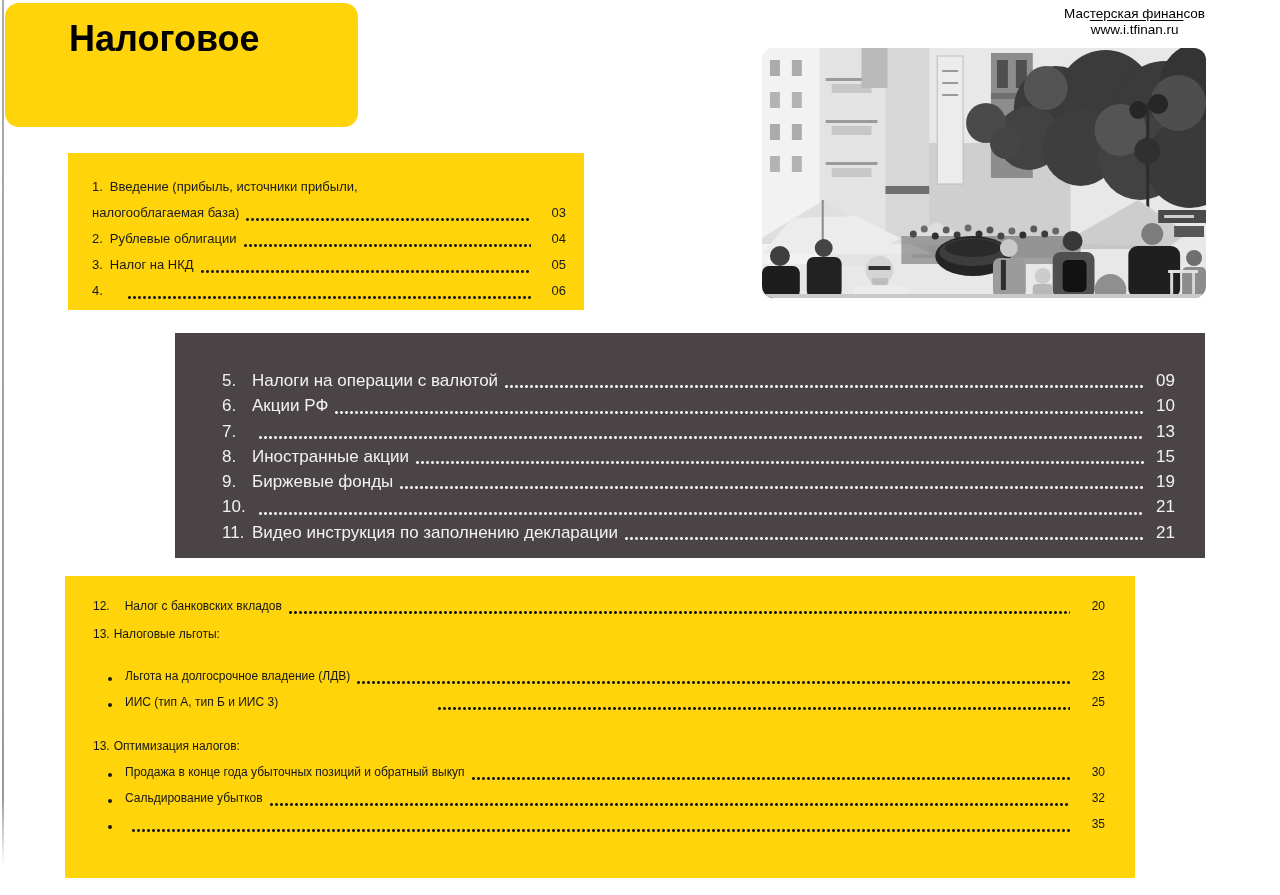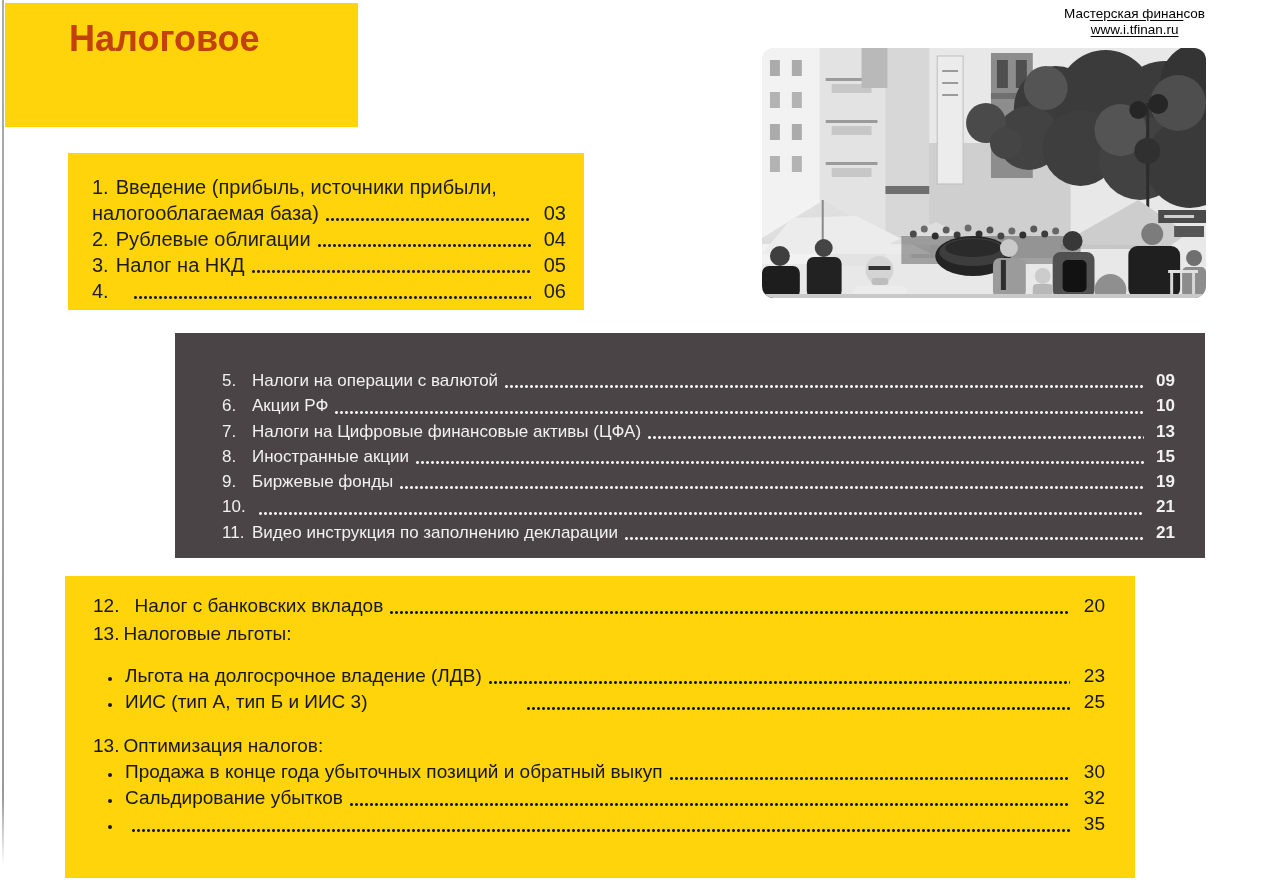--- a/index.html
+++ b/index.html
@@ -10,30 +10,30 @@
   }
   .left-rule {
     position:absolute; left:2px; top:0; width:2px; height:866px;
     background:linear-gradient(#ababab 0%, #9a9a9a 92%, rgba(154,154,154,0) 100%);
   }
 
   
   .title-block {
     position:absolute; left:5px; top:3px; width:353px; height:124px;
     background:var(--yellow,#FFD40A); box-sizing:border-box;
-    padding:11px 0 0 64px; font-weight:bold; font-size:36px; line-height:49px; color:#c2410c;
+    padding:11px 0 0 64px; font-weight:bold; font-size:36px; line-height:49px; color:#000000;border-radius:14px;
   }
 
   
   .brand {
     position:absolute; top:6px; right:75px; text-align:center;
     font-size:13.5px; line-height:16px; color:#000;
   }
   .brand .u { text-decoration:underline; text-underline-offset:2px; }
-  .brand-url { text-decoration:underline; text-underline-offset:2px; cursor:pointer; }
+  .brand-url { text-underline-offset:2px; cursor:pointer; }
 
   
   .photo-wrap {
     position:absolute; left:762px; top:48px; width:444px; height:250px;
     border-radius:12px; overflow:hidden; background:#e8e8e8;
   }
   .photo-wrap svg { display:block; width:100%; height:100%; }
 
   
   .row { display:flex; align-items:flex-start; }
@@ -41,39 +41,39 @@
     flex:1 1 auto; height:3px; align-self:flex-end; margin:0 7px 5px 7px;
     background-image:radial-gradient(circle at 1.5px 1.5px, currentColor 1.25px, rgba(0,0,0,0) 1.6px);
     background-size:5px 3px; background-repeat:repeat-x;
   }
   .pg { flex:none; min-width:28px; text-align:right; }
 
   
   .box1 {
     position:absolute; left:68px; top:153px; width:516px; height:157px;
     background:var(--yellow,#FFD40A); box-sizing:border-box;
-    padding:21px 18px 0 24px; font-size:20px; line-height:26px; color:#1b1b1b;
+    padding:21px 18px 0 24px; font-size:13px; line-height:26px; color:#1b1b1b;
   }
   .box1 .num-inline { margin-right:7px; }
   .box1 .leader.gap { margin-left:18px; }
 
   
   .darkbox {
     position:absolute; left:175px; top:333px; width:1030px; height:225px;
     background:var(--darkbox,#4A4446); box-sizing:border-box;
     padding:35px 30px 0 47px; font-size:17px; line-height:25.3px; color:#F2F0F0;
   }
   .darkbox .num { flex:none; width:30px; }
-  .darkbox .pg { min-width:24px;font-weight:bold; }
+  .darkbox .pg { min-width:24px; }
 
   
   .bottombox {
     position:absolute; left:65px; top:576px; width:1070px; height:302px;
     background:var(--yellow,#FFD40A); box-sizing:border-box;
-    padding:17px 30px 0 28px; font-size:19px; line-height:26px; color:#161616;
+    padding:17px 30px 0 28px; font-size:12px; line-height:26px; color:#161616;
   }
   .bottombox .num { flex:none; margin-right:4px; }
   .bottombox .row12 .num { margin-right:15px; }
   .bullet-row { padding-left:15px; }
   .bullet {
     flex:none; width:4px; height:4px; border-radius:50%; background:#161616;
     align-self:flex-end; margin:0 13px 8px 0;
   }
   .leader.indent-iis { margin-left:160px; }
   .sp2  { height:2px; }
@@ -247,21 +247,20 @@
       <span class="pg">09</span>
     </div>
     <div class="row">
       <span class="num">6.</span>
       <span>Акции РФ</span>
       <span class="leader"></span>
       <span class="pg">10</span>
     </div>
     <div class="row">
       <span class="num">7.</span>
-      <span>Налоги на Цифровые финансовые активы (ЦФА)</span>
       <span class="leader"></span>
       <span class="pg">13</span>
     </div>
     <div class="row">
       <span class="num">8.</span>
       <span>Иностранные акции</span>
       <span class="leader"></span>
       <span class="pg">15</span>
     </div>
     <div class="row">

